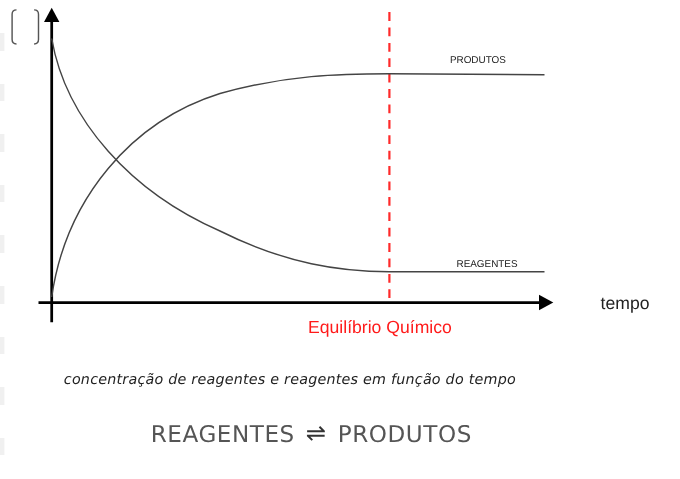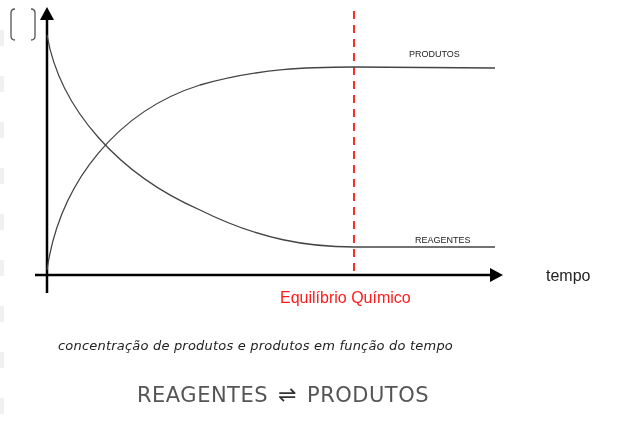--- a/index.html
+++ b/index.html
@@ -42,19 +42,19 @@
   <path d="M47 270 C 60 180, 120 110, 200 85 C 260 68, 310 67, 354 67 L 495 68" fill="none" stroke="#444" stroke-width="1.3"></path>
 
   <path d="M47 35 C 60 110, 120 175, 200 210 C 260 240, 310 247, 354 247 L 495 247" fill="none" stroke="#444" stroke-width="1.3"></path>
 
   <text class="lbl-small" x="409" y="57">PRODUTOS</text>
   <text class="lbl-small" x="415" y="243">REAGENTES</text>
   <text class="lbl-x" x="546" y="281">tempo</text>
   <text class="lbl-eq" x="280" y="303">Equilíbrio Químico</text>
 </svg>
 
-<div class="caption">concentração de produtos e produtos em função do tempo</div>
+<div class="caption">concentração de reagentes e reagentes em função do tempo</div>
 
 <div class="equation">
   <span>REAGENTES</span>
   <span class="eq-arrow">⇌</span>
   <span>PRODUTOS</span>
 </div>
 
 </body></html>

